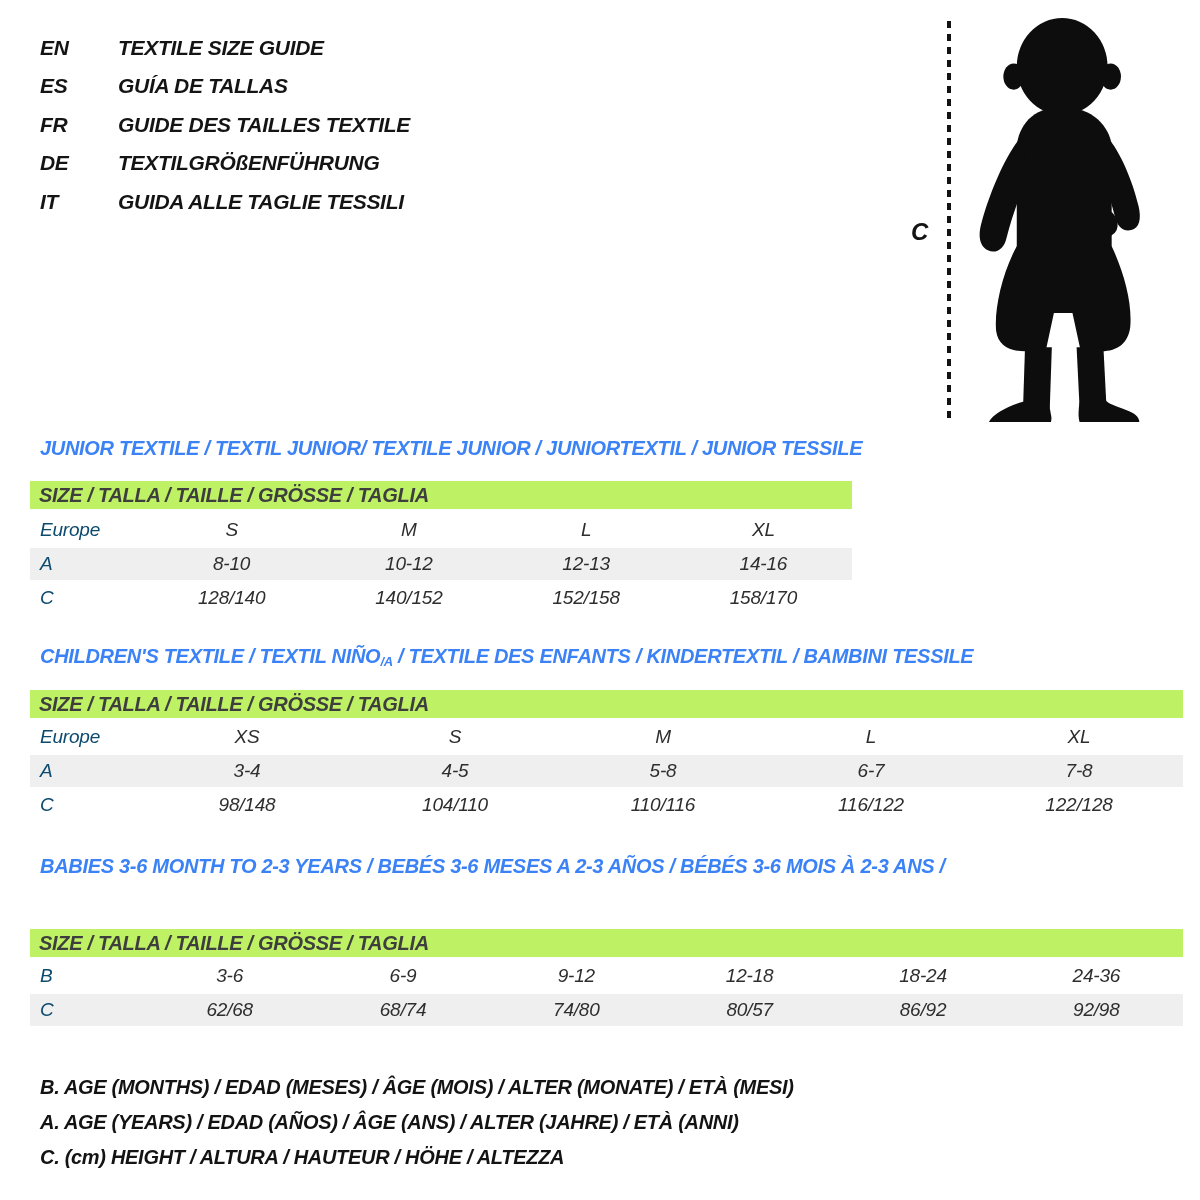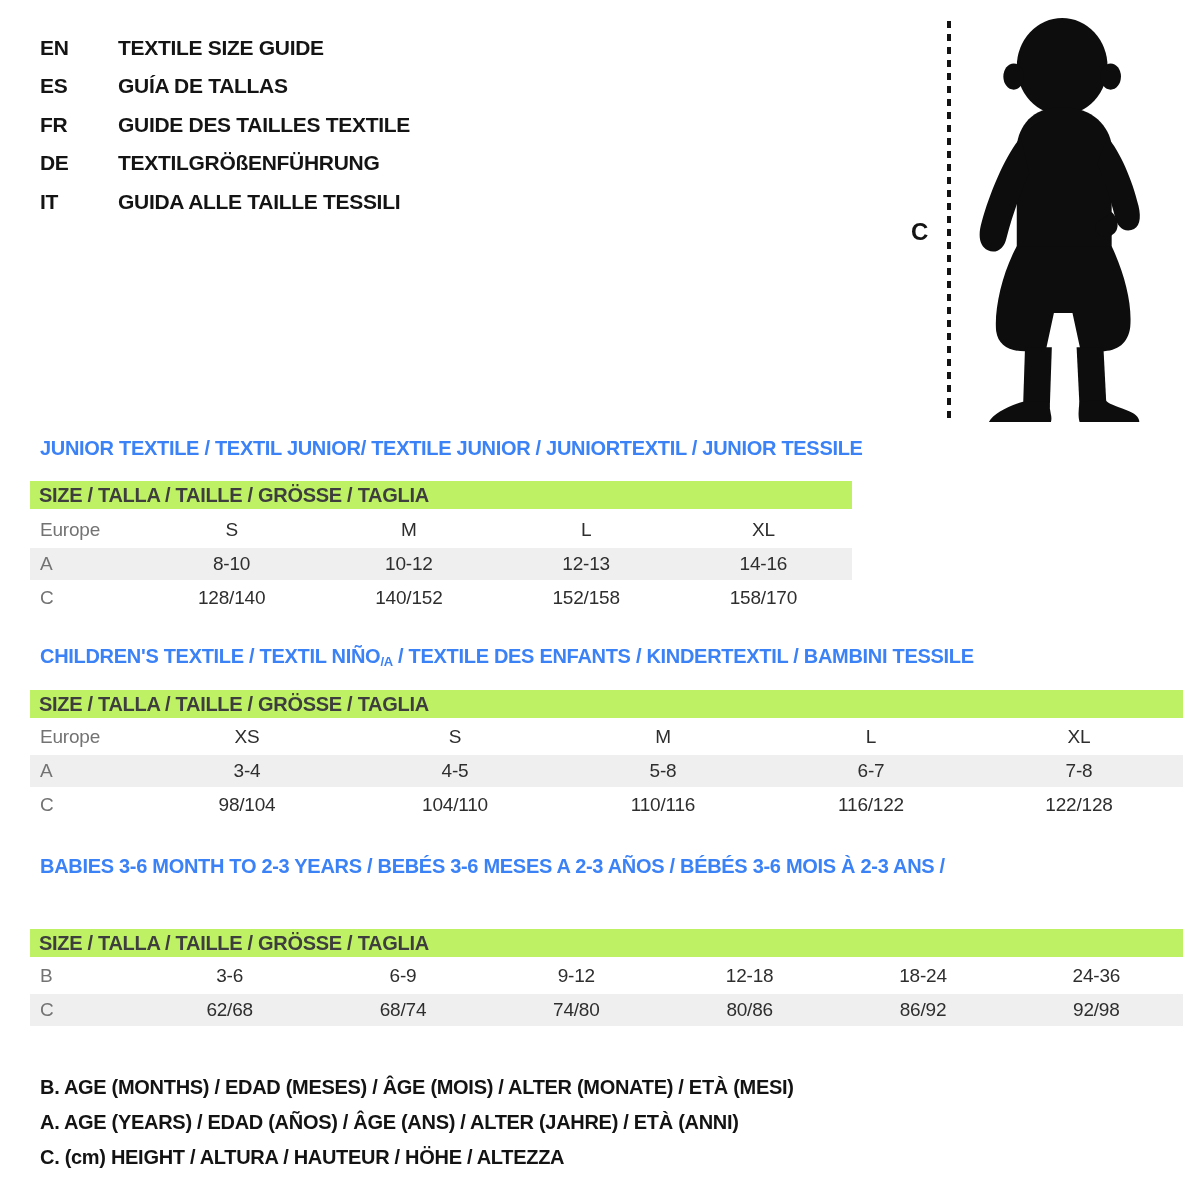--- a/index.html
+++ b/index.html
@@ -3,21 +3,21 @@
 <meta charset="utf-8">
 <style>
   html, body { margin: 0; padding: 0; }
   body {
     width: 1200px; height: 1200px;
     background: #ffffff;
     font-family: "Liberation Sans", "DejaVu Sans", sans-serif;
     color: #141414;
     overflow: hidden;
   }
-  .page { position: relative; width: 1188px; height: 1200px; }
+  .page { position: relative; width: 1188px; height: 1200px; font-style: italic; }
 
   
   .lang-block { position: absolute; left: 40px; top: 30px; }
   .lang-row { line-height: 36.4px; white-space: nowrap; }
   .lang-code {
     display: inline-block; width: 78px;
     font-size: 21px; font-weight: 700; letter-spacing: -0.3px;
   }
   .lang-title { font-size: 21px; font-weight: 700; letter-spacing: -0.3px; }
 
@@ -57,21 +57,21 @@
     border-collapse: collapse; table-layout: fixed;
   }
   .tbl-junior { width: 822px; top: 514px; }
   .tbl-children { width: 1153px; top: 721px; }
   .tbl-babies { width: 1153px; top: 960px; }
   table.size-table td {
     height: 32px; padding: 0;
     font-size: 19px; color: #2e2e2e; letter-spacing: -0.2px;
     text-align: center; vertical-align: middle;
   }
-  table.size-table td.lbl { text-align: left; padding-left: 10px; color: #737373; }
+  table.size-table td.lbl { text-align: left; padding-left: 10px; color: #0c4a6e; }
   table.size-table tr.alt td {
     background: #efefef;
     border-top: 2px solid #ffffff; border-bottom: 2px solid #ffffff;
   }
   col.c-label { width: 113px; }
 
   .title-junior { top: 437px; }
   .title-children { top: 645px; }
   .title-babies { top: 849px; }
 
@@ -94,21 +94,21 @@
     <div class="lang-row">
       <span class="lang-code">ES</span><span class="lang-title">GUÍA DE TALLAS</span>
     </div>
     <div class="lang-row">
       <span class="lang-code">FR</span><span class="lang-title">GUIDE DES TAILLES TEXTILE</span>
     </div>
     <div class="lang-row">
       <span class="lang-code">DE</span><span class="lang-title">TEXTILGRÖßENFÜHRUNG</span>
     </div>
     <div class="lang-row">
-      <span class="lang-code">IT</span><span class="lang-title">GUIDA ALLE TAILLE TESSILI</span>
+      <span class="lang-code">IT</span><span class="lang-title">GUIDA ALLE TAGLIE TESSILI</span>
     </div>
   </div>
 
   <div class="figure">
     <span class="figure-label">C</span>
     <div class="dashed-line"></div>
     <svg class="silhouette-svg" viewBox="0 0 95 200" preserveAspectRatio="none" xmlns="http://www.w3.org/2000/svg">
       <g fill="#0d0d0d">
         <ellipse cx="50" cy="24" rx="22" ry="24"></ellipse>
         <ellipse cx="26.5" cy="29" rx="5" ry="6.5"></ellipse>
@@ -186,21 +186,21 @@
     <tr class="alt">
       <td class="lbl">A</td>
       <td>3-4</td>
       <td>4-5</td>
       <td>5-8</td>
       <td>6-7</td>
       <td>7-8</td>
     </tr>
     <tr>
       <td class="lbl">C</td>
-      <td>98/104</td>
+      <td>98/148</td>
       <td>104/110</td>
       <td>110/116</td>
       <td>116/122</td>
       <td>122/128</td>
     </tr>
   </tbody>
     </table>
 
   <div class="section-title title-babies two-line">
     <div>BABIES 3-6 MONTH TO 2-3 YEARS / BEBÉS 3-6 MESES A 2-3 AÑOS / BÉBÉS 3-6 MOIS À 2-3 ANS /</div>
@@ -224,21 +224,21 @@
       <td>9-12</td>
       <td>12-18</td>
       <td>18-24</td>
       <td>24-36</td>
     </tr>
     <tr class="alt">
       <td class="lbl">C</td>
       <td>62/68</td>
       <td>68/74</td>
       <td>74/80</td>
-      <td>80/86</td>
+      <td>80/57</td>
       <td>86/92</td>
       <td>92/98</td>
     </tr>
   </tbody>
     </table>
 
   <div class="footnotes">
     <div class="footnote">B. AGE (MONTHS) / EDAD (MESES) / ÂGE (MOIS) / ALTER (MONATE) / ETÀ (MESI)</div>
     <div class="footnote">A. AGE (YEARS) / EDAD (AÑOS) / ÂGE (ANS) / ALTER (JAHRE) / ETÀ (ANNI)</div>
     <div class="footnote">C. (cm) HEIGHT / ALTURA / HAUTEUR / HÖHE / ALTEZZA</div>

